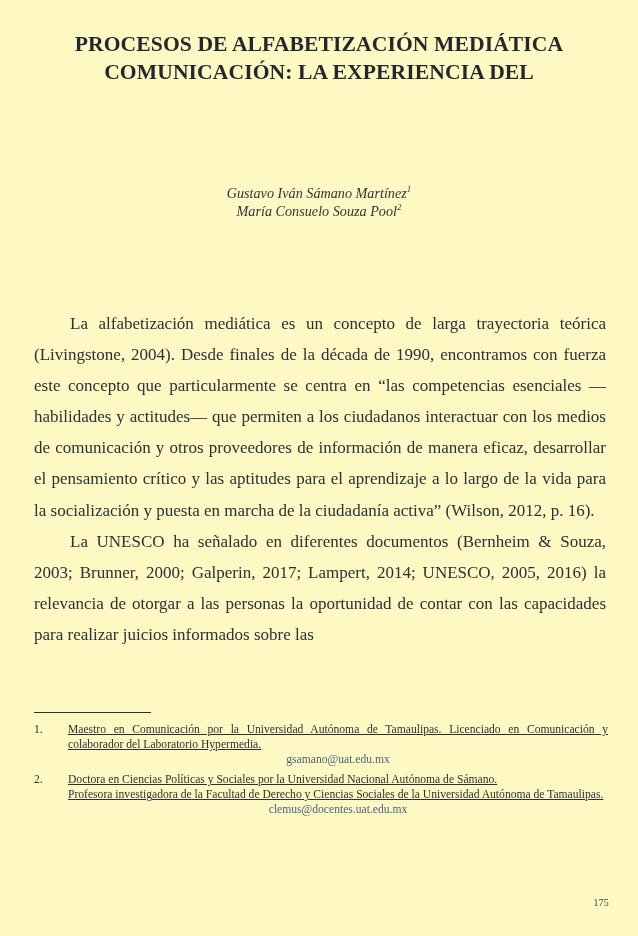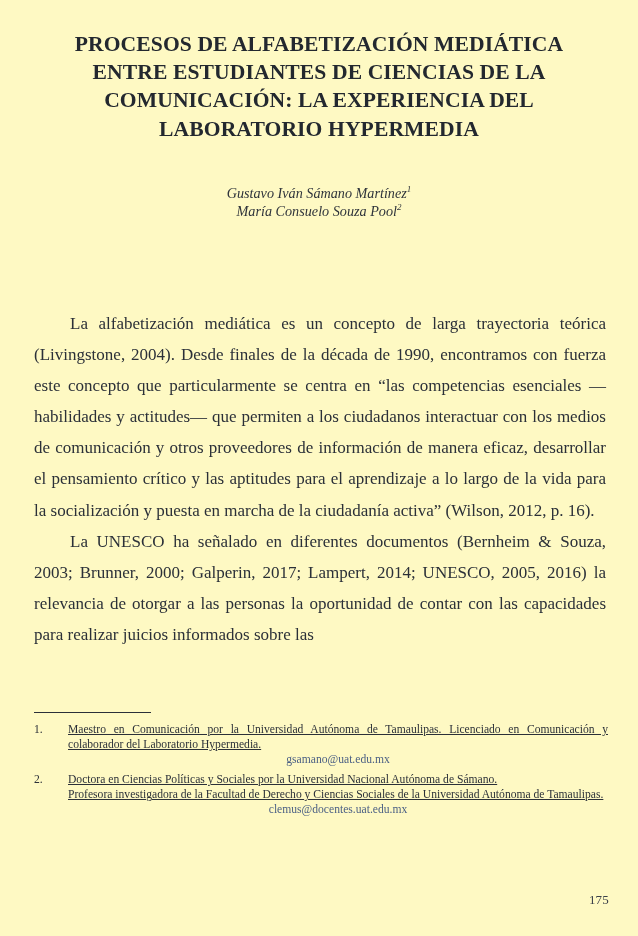--- a/index.html
+++ b/index.html
@@ -135,35 +135,33 @@
     display: block;
     color: #4a5f84;
     text-align: center;
   }
 
   
   .page-number {
     position: absolute;
     right: 29px;
     bottom: 28px;
-    font-size: 13px;
+    font-size: 10px;
     color: #3a4049;
     letter-spacing: 0.2px;
   }
 </style>
 </head>
 <body>
 
 <div class="page">
 
   <h1 class="doc-title title-block">
     <span class="tline">PROCESOS DE ALFABETIZACIÓN MEDIÁTICA</span>
-    <span class="tline">ENTRE ESTUDIANTES DE CIENCIAS DE LA</span>
     <span class="tline">COMUNICACIÓN: LA EXPERIENCIA DEL</span>
-    <span class="tline">LABORATORIO HYPERMEDIA</span>
   </h1>
 
   <div class="authors">
     <span class="author-line"><span>Gustavo Iván Sámano Martínez</span><sup>1</sup></span>
     <span class="author-line"><span>María Consuelo Souza Pool</span><sup>2</sup></span>
   </div>
 
   <div class="body-text">
     <p>La alfabetización mediática es un concepto de larga trayectoria teórica (Livingstone, 2004). Desde finales de la década de 1990, encontramos con fuerza este concepto que particularmente se centra en “las competencias esenciales —habilidades y actitudes— que permiten a los ciudadanos interactuar con los medios de comunicación y otros proveedores de información de manera eficaz, desarrollar el pensamiento crítico y las aptitudes para el aprendizaje a lo largo de la vida para la socialización y puesta en marcha de la ciudadanía activa” (Wilson, 2012, p. 16).</p>
     <p>La UNESCO ha señalado en diferentes documentos (Bernheim &amp; Souza, 2003; Brunner, 2000; Galperin, 2017; Lampert, 2014; UNESCO, 2005, 2016) la relevancia de otorgar a las personas la oportunidad de contar con las capacidades para realizar juicios informados sobre las</p>

